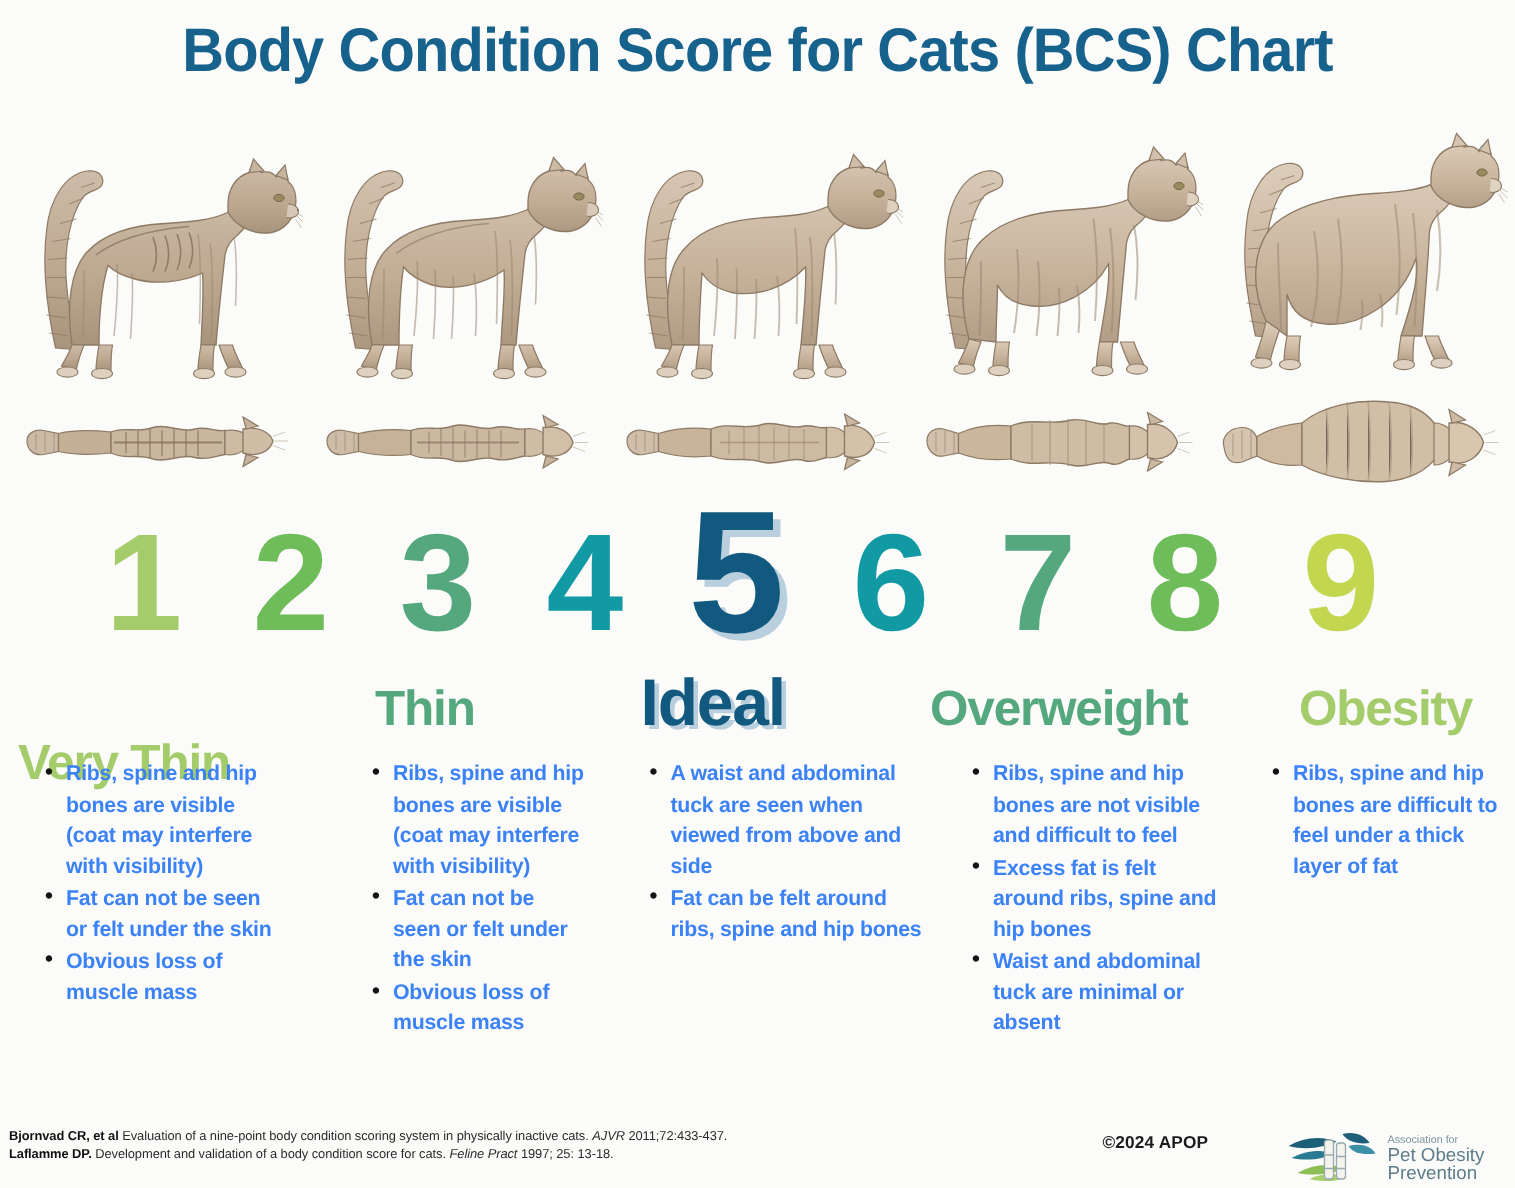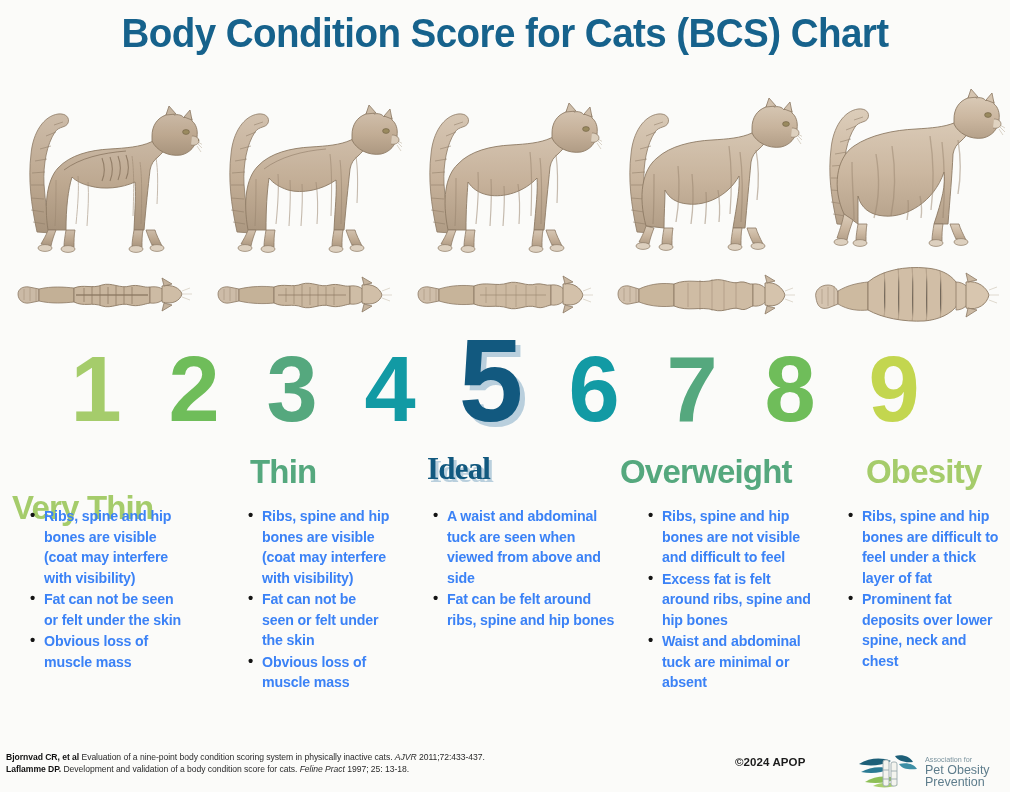--- a/index.html
+++ b/index.html
@@ -45,24 +45,23 @@
   
   #headings{position:absolute;left:0;top:452px;width:1010px;height:46px;}
   .heading{
     position:absolute;top:0;
     font-size:33px;line-height:40px;
     font-weight:bold;
     letter-spacing:-0.8px;
     white-space:nowrap;
   }
   .heading.big{
-    font-size:31px;line-height:44px;
+    font-size:44px;line-height:44px;
     top:-5px;
     text-shadow:3px 3px 0 #b9cfdd;
-    font-family:Liberation Serif, serif;
   }
   
   .col{position:absolute;top:506px;}
   .col ul{
     margin:0;padding:0 0 0 17px;
     list-style:none;
   }
   .col li{
     position:relative;
     font-size:14.2px;
@@ -628,21 +627,20 @@
   <ul>
     <li>Ribs, spine and hip bones are not visible and difficult to feel</li>
     <li>Excess fat is felt around ribs, spine and hip bones</li>
     <li>Waist and abdominal tuck are minimal or absent</li>
   </ul>
 </div>
 
 <div class="col" style="left:845px;width:160px;">
   <ul>
     <li>Ribs, spine and hip bones are difficult to feel under a thick layer of fat</li>
-    <li>Prominent fat deposits over lower spine, neck and chest</li>
   </ul>
 </div>
 
 <div id="footer">
   <div id="refs">
     <div class="ref-line">
       <b>Bjornvad CR, et al</b><span> Evaluation of a nine-point body condition scoring system in physically inactive cats. </span><i>AJVR</i><span> 2011;72:433-437.</span>
     </div>
     <div class="ref-line">
       <b>Laflamme DP.</b><span> Development and validation of a body condition score for cats. </span><i>Feline Pract</i><span> 1997; 25: 13-18.</span>

